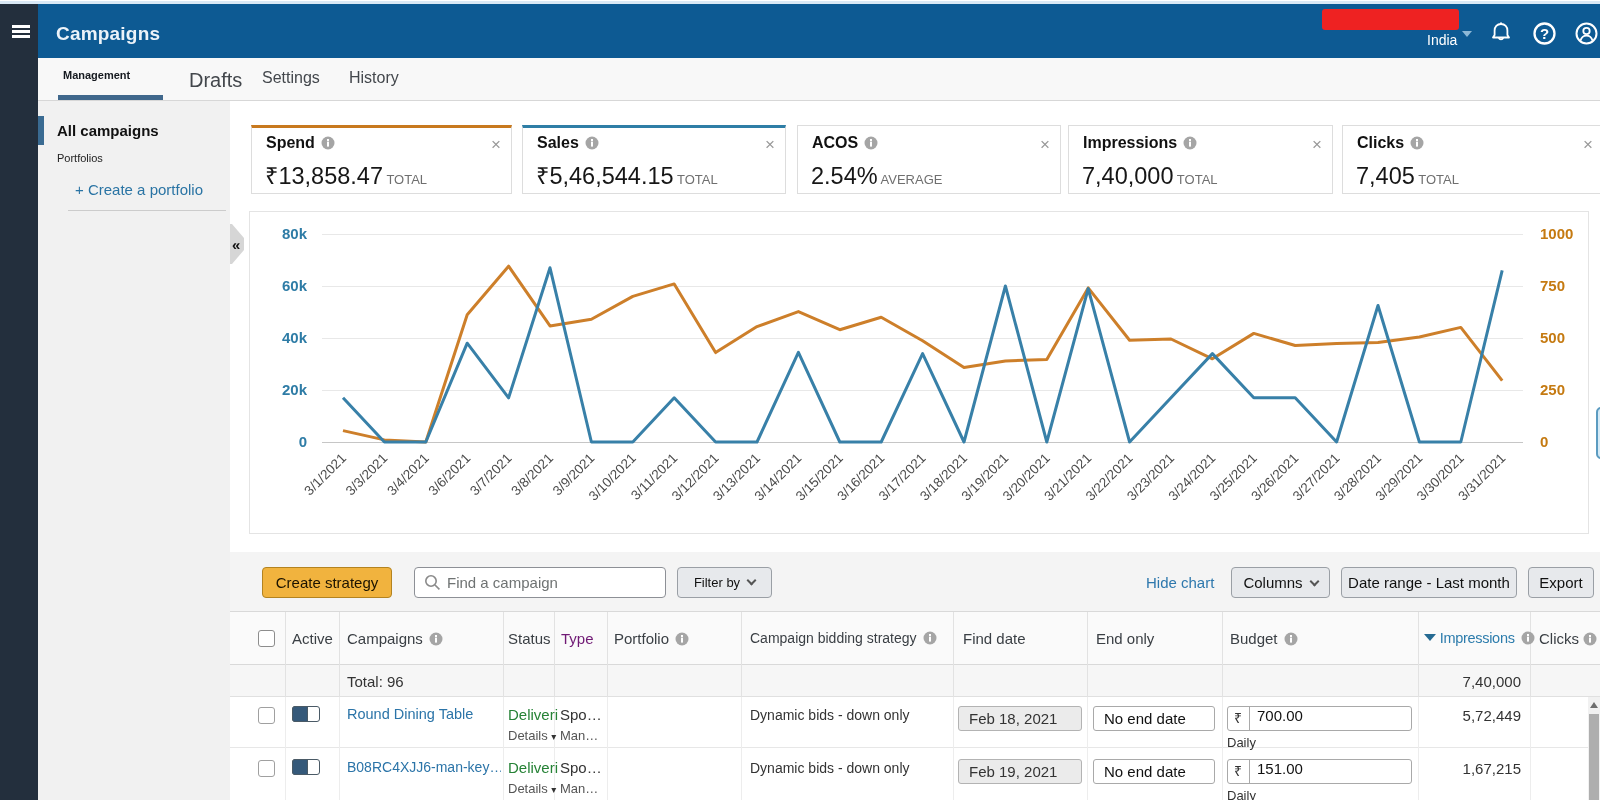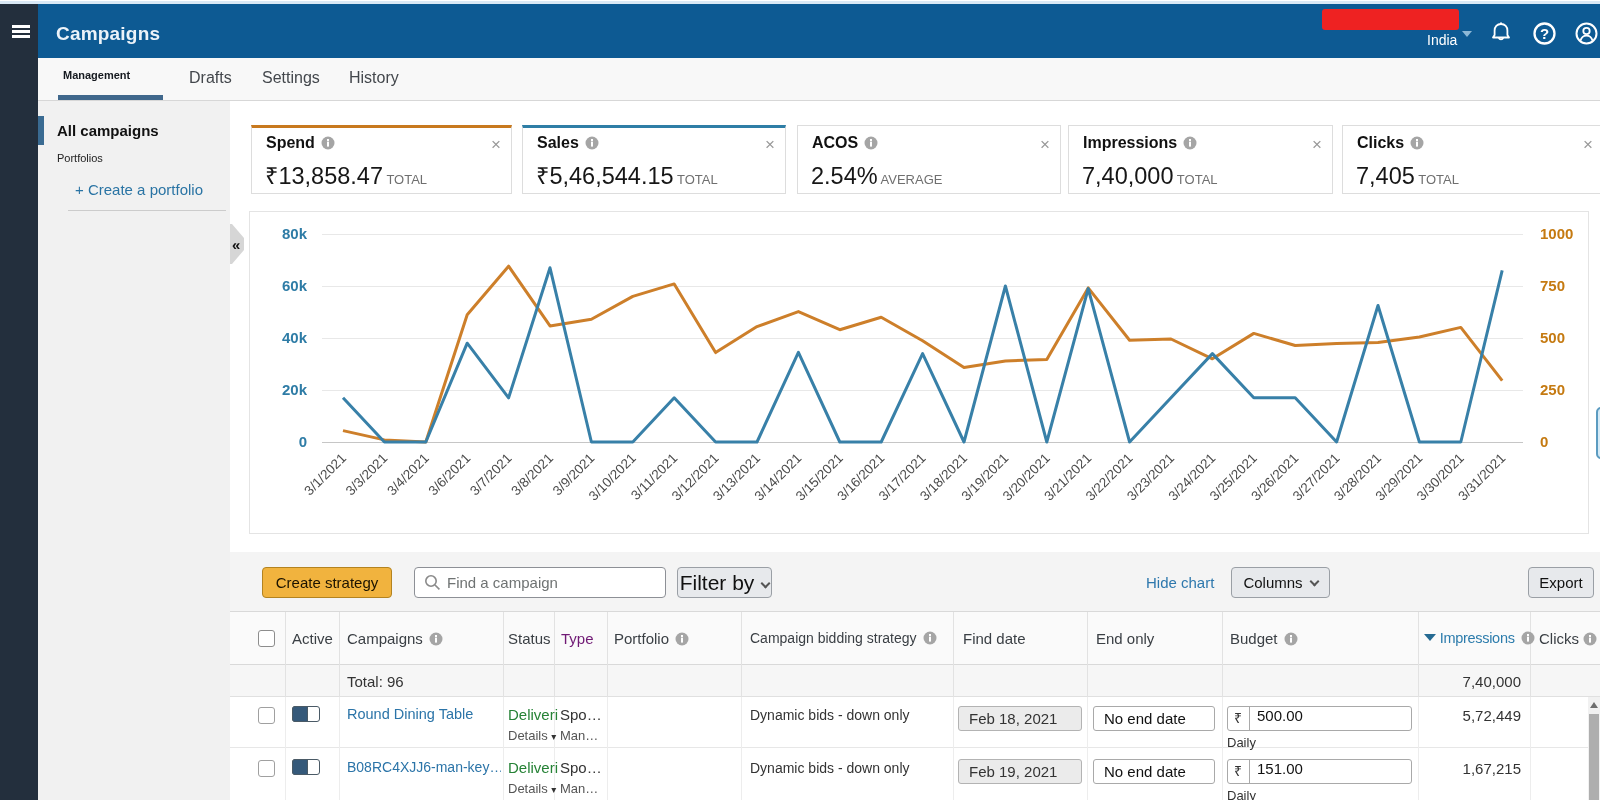--- a/index.html
+++ b/index.html
@@ -40,21 +40,21 @@
 
   <svg class="abs" style="left:1575px;top:22px" width="23" height="23" viewBox="0 0 23 23">
     <circle cx="11.5" cy="11.5" r="10" fill="none" stroke="#fff" stroke-width="2"></circle>
     <circle cx="11.5" cy="9" r="3.2" fill="none" stroke="#fff" stroke-width="1.8"></circle>
     <path d="M5.5 18.5 C6.5 14.8 9 13.6 11.5 13.6 C14 13.6 16.5 14.8 17.5 18.5" fill="none" stroke="#fff" stroke-width="1.8"></path>
   </svg>
 
   <div class="abs" style="left:38px;top:58px;width:1562px;height:43px;background:#f8f8f8;border-bottom:1px solid #d7d7d7"></div>
   <div class="abs" style="left:63px;top:69px;font-size:11px;font-weight:bold;color:#15191f">Management</div>
   <div class="abs" style="left:58px;top:95px;width:105px;height:5px;background:#40688c"></div>
-  <div class="abs" style="left:189px;top:69px;font-size:16px;color:#43474c">Drafts</div>
+  <div class="abs" style="left:189px;top:69px;font-size:20px;color:#43474c">Drafts</div>
   <div class="abs" style="left:262px;top:69px;font-size:16px;color:#43474c">Settings</div>
   <div class="abs" style="left:349px;top:69px;font-size:16px;color:#43474c">History</div>
 
   <div class="abs" style="left:38px;top:101px;width:192px;height:699px;background:#f1f1f1"></div>
   <div class="abs" style="left:38px;top:116px;width:6px;height:29px;background:#3a6b92"></div>
   <div class="abs" style="left:57px;top:122px;font-size:15px;font-weight:bold;color:#111">All campaigns</div>
   <div class="abs" style="left:57px;top:152px;font-size:11px;color:#222">Portfolios</div>
   <div class="abs" style="left:75px;top:181px;font-size:15px;color:#2a74a4">+ Create a portfolio</div>
   <div class="abs" style="left:68px;top:210px;width:158px;height:1px;background:#cccccc"></div>
 
@@ -155,23 +155,24 @@
   <div class="abs" style="left:1596px;top:407px;width:10px;height:52px;background:#d5eaf6;border:2px solid #5b9bc0;border-radius:6px"></div>
 
   <div class="abs" style="left:230px;top:552px;width:1370px;height:59px;background:#f4f4f4"></div>
   <div class="abs" style="left:262px;top:567px;width:130px;height:31px;background:#f1b33e;border:1px solid #b38320;border-radius:4px;font-size:15px;color:#1b1300;text-align:center;line-height:29px">Create strategy</div>
   <div class="abs" style="left:414px;top:567px;width:252px;height:31px;background:#fff;border:1px solid #8d9096;border-radius:4px"></div>
   <svg class="abs" style="left:424px;top:574px" width="17" height="17" viewBox="0 0 17 17">
       <circle cx="7" cy="7" r="5.2" fill="none" stroke="#8a8a8a" stroke-width="1.6"></circle>
       <line x1="11" y1="11" x2="15.4" y2="15.4" stroke="#8a8a8a" stroke-width="1.6"></line>
     </svg>
   <div class="abs" style="left:447px;top:574px;font-size:15px;color:#6f7373">Find a campaign</div>
-  <div class="abs" style="left:677px;top:567px;width:95px;height:31px;background:#e7e9ec;border:1px solid #9a9fa5;border-radius:4px;font-size:21px;color:#111;text-align:center;line-height:29px">Filter by<span style="display:inline-block;width:7px;height:7px;border-right:2px solid #555;border-bottom:2px solid #555;transform:rotate(45deg);margin-left:8px;vertical-align:3px"></span></div>
+  <div class="abs" style="left:677px;top:567px;width:95px;height:31px;background:#e7e9ec;border:1px solid #9a9fa5;border-radius:4px;font-size:13px;color:#111;text-align:center;line-height:29px">Filter by<span style="display:inline-block;width:7px;height:7px;border-right:2px solid #555;border-bottom:2px solid #555;transform:rotate(45deg);margin-left:8px;vertical-align:3px"></span></div>
   <div class="abs" style="left:1146px;top:574px;font-size:15px;color:#2e78ad">Hide chart</div>
   <div class="abs" style="left:1231px;top:567px;width:99px;height:31px;background:#e7e9ec;border:1px solid #9a9fa5;border-radius:4px;font-size:15px;color:#111;text-align:center;line-height:29px">Columns<span style="display:inline-block;width:7px;height:7px;border-right:2px solid #555;border-bottom:2px solid #555;transform:rotate(45deg);margin-left:8px;vertical-align:3px"></span></div>
+  <div class="abs" style="left:1341px;top:567px;width:176px;height:31px;background:#e7e9ec;border:1px solid #9a9fa5;border-radius:4px;font-size:15px;color:#111;text-align:center;line-height:29px">Date range - Last month</div>
   <div class="abs" style="left:1528px;top:567px;width:66px;height:31px;background:#e7e9ec;border:1px solid #9a9fa5;border-radius:4px;font-size:15px;color:#111;text-align:center;line-height:29px">Export</div>
 
   <div class="abs" style="left:230px;top:611px;width:1370px;height:54px;background:#fafafa;border-top:1px solid #d9d9d9;border-bottom:1px solid #d9d9d9"></div>
 
   <div class="abs" style="left:230px;top:665px;width:1370px;height:32px;background:#f6f6f6;border-bottom:1px solid #e0e0e0"></div>
 
   <div class="abs" style="left:230px;top:697px;width:1358px;height:51px;background:#fff;border-bottom:1px solid #e7e7e7"></div>
   <div class="abs" style="left:230px;top:748px;width:1358px;height:52px;background:#fff"></div>
 
 <div class="abs" style="left:284.5px;top:612px;width:1px;height:85px;background:#e2e2e2"></div>
@@ -243,21 +244,21 @@
   <div class="abs" style="left:347px;top:706px;width:150px;overflow:hidden;white-space:nowrap;font-size:14.5px;color:#2b74a8">Round Dining Table</div>
   <div class="abs" style="left:508px;top:706px;font-size:15px;color:#268236">Deliveri</div>
   <div class="abs" style="left:508px;top:728px;font-size:13px;color:#555">Details <span style="font-size:10px;color:#333">▾</span></div>
   <div class="abs" style="left:560px;top:706px;font-size:15px;color:#333">Spo…</div>
   <div class="abs" style="left:560px;top:728px;font-size:13px;color:#555">Man…</div>
   <div class="abs" style="left:750px;top:707px;font-size:14px;color:#333">Dynamic bids - down only</div>
   <div class="abs" style="left:958px;top:706px;width:124px;height:25px;background:#ebebeb;border:1px solid #b3b3b3;border-radius:3px;font-size:15px;color:#333;line-height:23px;padding-left:10px">Feb 18, 2021</div>
   <div class="abs" style="left:1093px;top:706px;width:122px;height:25px;background:#fff;border:1px solid #a9a9a9;border-radius:3px;font-size:15px;color:#111;line-height:23px;padding-left:10px">No end date</div>
   <div class="abs" style="left:1227px;top:706px;width:185px;height:25px;background:#fff;border:1px solid #a9a9a9;border-radius:3px"></div>
   <div class="abs" style="left:1227px;top:706px;width:23px;height:25px;border-right:1px solid #a9a9a9;font-size:14px;color:#333;text-align:center;line-height:24px">₹</div>
-  <div class="abs" style="left:1257px;top:707px;font-size:15px;color:#111">500.00</div>
+  <div class="abs" style="left:1257px;top:707px;font-size:15px;color:#111">700.00</div>
   <div class="abs" style="left:1227px;top:735px;font-size:13px;color:#333">Daily</div>
   <div class="abs" style="left:1418px;top:707px;width:103px;text-align:right;font-size:15px;color:#333">5,72,449</div>
 
   <div class="abs" style="left:258px;top:760px;width:17px;height:17px;background:#fff;border:1px solid #a0a0a0;border-radius:3px"></div>
   <div class="abs" style="left:292px;top:759px;width:28px;height:16px;background:#fff;border:1px solid #4a5a66;border-radius:3px"></div>
   <div class="abs" style="left:292px;top:759px;width:16px;height:16px;background:#35597a;border:1px solid #4a5a66;border-radius:3px 0 0 3px"></div>
   <div class="abs" style="left:347px;top:759px;width:154px;overflow:hidden;white-space:nowrap;font-size:14px;color:#2b74a8">B08RC4XJJ6-man-key…</div>
   <div class="abs" style="left:508px;top:759px;font-size:15px;color:#268236">Deliveri</div>
   <div class="abs" style="left:508px;top:781px;font-size:13px;color:#555">Details <span style="font-size:10px;color:#333">▾</span></div>
   <div class="abs" style="left:560px;top:759px;font-size:15px;color:#333">Spo…</div>

